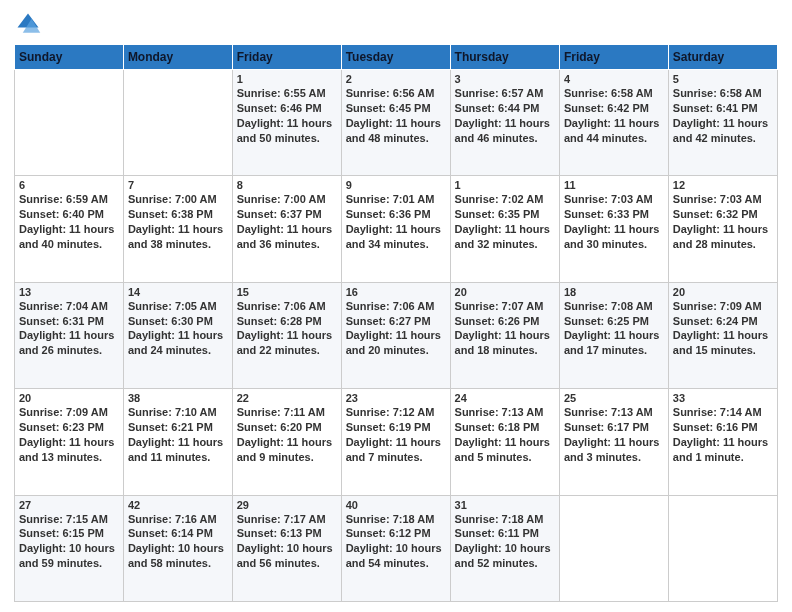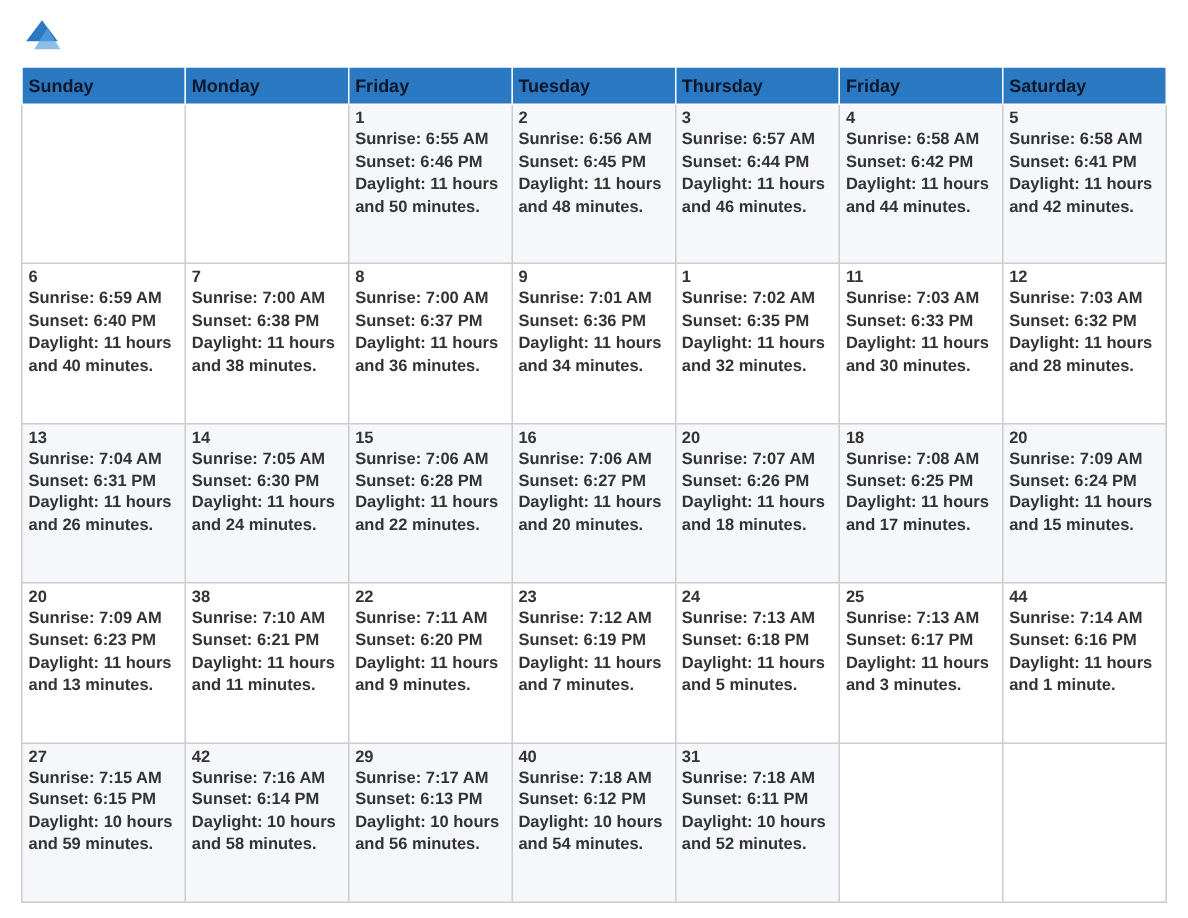--- a/index.html
+++ b/index.html
@@ -244,21 +244,21 @@
           </td>
           <td>
             <span class="day-number">24</span>
             <div class="cell-content">Sunrise: 7:13 AM<br>Sunset: 6:18 PM<br>Daylight: 11 hours and 5 minutes.</div>
           </td>
           <td>
             <span class="day-number">25</span>
             <div class="cell-content">Sunrise: 7:13 AM<br>Sunset: 6:17 PM<br>Daylight: 11 hours and 3 minutes.</div>
           </td>
           <td>
-            <span class="day-number">44</span>
+            <span class="day-number">33</span>
             <div class="cell-content">Sunrise: 7:14 AM<br>Sunset: 6:16 PM<br>Daylight: 11 hours and 1 minute.</div>
           </td>
         </tr>
         <tr>
           <td>
             <span class="day-number">27</span>
             <div class="cell-content">Sunrise: 7:15 AM<br>Sunset: 6:15 PM<br>Daylight: 10 hours and 59 minutes.</div>
           </td>
           <td>
             <span class="day-number">42</span>

